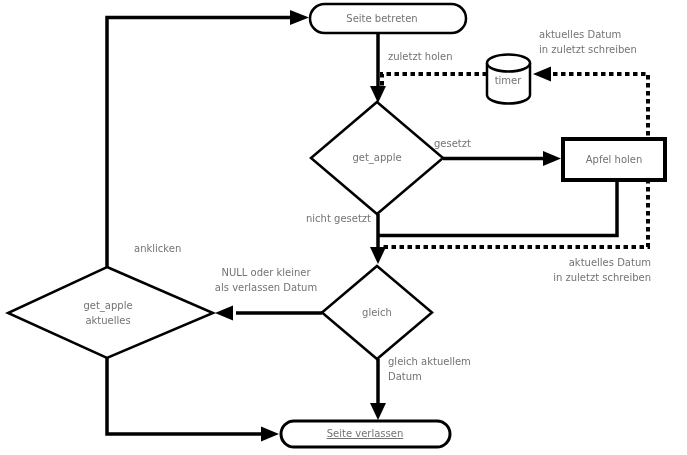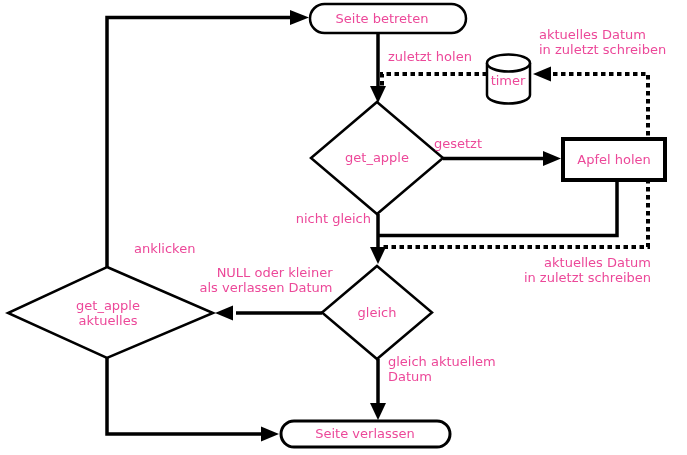--- a/index.html
+++ b/index.html
@@ -6,23 +6,23 @@
   .stage{
     position:relative;
     width:687px;height:455px;
     background:#ffffff;
     font-family:"DejaVu Sans", sans-serif;
     overflow:hidden;
   }
   .stage svg{position:absolute;left:0;top:0;}
   .lbl{
     position:absolute;
-    font-size:13px;
+    font-size:10px;
     line-height:15px;
-    color:#ec4899;
+    color:#737373;
     white-space:nowrap;
   }
   .center{transform:translateX(-50%);text-align:center;}
   .right{text-align:right;}
   .shape{fill:#ffffff;stroke:#000000;stroke-width:2.5;}
   .conn{fill:none;stroke:#000000;stroke-width:3.5;}
   .dot{fill:none;stroke:#000000;stroke-width:4;stroke-dasharray:4.5 3.5;}
   .head{fill:#000000;stroke:none;}
 </style>
 </head>
@@ -65,35 +65,35 @@
 
   <div class="lbl center" style="left:382px;top:11px;">Seite betreten</div>
   <div class="lbl center" style="left:508px;top:73px;">timer</div>
   <div class="lbl center" style="left:377px;top:150px;">get_apple</div>
   <div class="lbl center" style="left:614px;top:152px;">Apfel holen</div>
   <div class="lbl center" style="left:377px;top:305px;">gleich</div>
   <div class="lbl center" style="left:108px;top:298px;">
     <div>get_apple</div>
     <div>aktuelles</div>
   </div>
-  <div class="lbl center" style="left:365px;top:426px;">Seite verlassen</div>
+  <div class="lbl center" style="left:365px;top:426px;text-decoration:underline;">Seite verlassen</div>
 
   <div class="lbl" style="left:388px;top:49px;">zuletzt holen</div>
   <div class="lbl" style="left:539px;top:27px;">
     <div>aktuelles Datum</div>
     <div>in zuletzt schreiben</div>
   </div>
   <div class="lbl" style="left:434px;top:136px;">gesetzt</div>
-  <div class="lbl right" style="right:316px;top:211px;">nicht gleich</div>
+  <div class="lbl right" style="right:316px;top:211px;">nicht gesetzt</div>
   <div class="lbl right" style="right:36px;top:255px;">
     <div>aktuelles Datum</div>
     <div>in zuletzt schreiben</div>
   </div>
   <div class="lbl" style="left:119px;top:241px;margin-left:15px;">anklicken</div>
-  <div class="lbl center" style="left:266px;top:265px;text-align:right;">
+  <div class="lbl center" style="left:266px;top:265px;">
     <div>NULL oder kleiner</div>
     <div>als verlassen Datum</div>
   </div>
   <div class="lbl" style="left:388px;top:354px;">
     <div>gleich aktuellem</div>
     <div>Datum</div>
   </div>
 
 </div>
 

